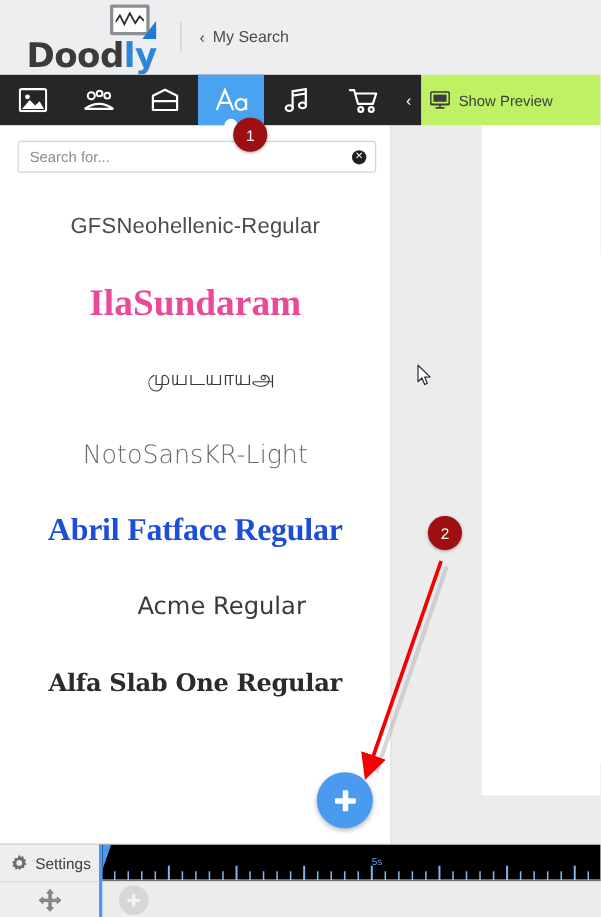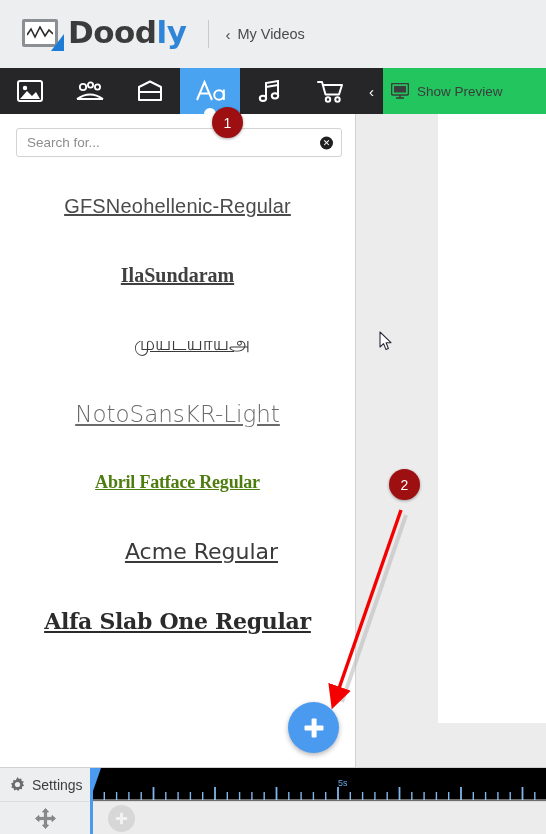--- a/index.html
+++ b/index.html
@@ -10,21 +10,21 @@
     overflow: hidden;
   }
   #app { position: relative; width: 546px; height: 834px; }
 
   
   .header {
     position: absolute; left: 0; top: 0; width: 546px; height: 68px;
     background: #eceef0;
     display: flex; align-items: center;
   }
-  .logo-wrap { display: flex; align-items: flex-start; margin-left: 20px; }
+  .logo-wrap { display: flex; align-items: flex-end; margin-left: 20px; flex-direction: column; }
   .logo-mark { width: 44px; height: 34px; position: relative; }
   .logo-board {
     position: absolute; left: 2px; top: 2px; width: 36px; height: 28px;
     border: 3px solid #8b8f94; border-radius: 2px; background: #fff;
   }
   .logo-corner {
     position: absolute; right: 0px; bottom: 0px; width: 13px; height: 17px;
     background: #1d7dd6; clip-path: polygon(100% 0, 100% 100%, 0 100%);
   }
   .logo-squiggle { position: absolute; left: 7px; top: 9px; }
@@ -61,21 +61,21 @@
   }
   .tool svg { display: block; }
   .tool-collapse {
     width: 23px; display: flex; align-items: center; justify-content: center;
     color: #fff; font-size: 15px; cursor: pointer;
   }
 
   
   .preview-bar {
     position: absolute; left: 383px; top: 68px; width: 163px; height: 46px;
-    background: #22c55e; display: flex; align-items: center; padding-left: 8px;
+    background: #bef264; display: flex; align-items: center; padding-left: 8px;
     gap: 8px;
   }
   .preview-label { font-size: 13.5px; color: #3d3d3d; white-space: nowrap; }
 
   
   .left-panel {
     position: absolute; left: 0; top: 114px; width: 356px; height: 653px;
     background: #fff; border-right: 1px solid #cfd0d3;
   }
   .search-row { padding: 14px 13px 0 16px; }
@@ -96,28 +96,28 @@
     background: #1f1f1f; color: #fff; font-size: 9px; line-height: 13px;
     text-align: center; cursor: pointer; font-family: "DejaVu Sans", sans-serif;
   }
 
   .font-list {
     position: absolute; left: 0; top: 58px; width: 355px; height: 595px;
     overflow: hidden;
   }
   .font-item {
     height: 69px; display: flex; align-items: center; justify-content: center;
-    color: #3f3f3f; cursor: pointer; user-select: none; text-align: right; text-decoration: underline;
+    color: #3f3f3f; cursor: pointer; user-select: none; text-align: right;
   }
   .f-gfs   { font-family:"Liberation Sans",sans-serif; font-size:20px; font-weight:400; color:#4b4b4b; letter-spacing:0.2px;}
-  .f-ila   { font-family:"Liberation Serif",serif; font-size:20px; font-weight:bold; color:#404040;}
+  .f-ila   { font-family:"Liberation Serif",serif; font-size:34px; font-weight:bold; color:#ec4899;}
   .f-tamil { font-family:"DejaVu Sans",sans-serif; font-size:19px; color:#3a3a3a;margin-left:29px;}
   .f-ktishk{ font-family:"Liberation Sans",sans-serif; font-size:25px; color:#3a3a3a;}
   .f-noto  { font-family:"DejaVu Sans",sans-serif; font-size:23px; font-weight:300; color:#6a6a6a;}
-  .f-abril { font-family:"Liberation Serif",serif; font-size:18px; font-weight:bold; color:#4d7c0f; letter-spacing:-0.2px;}
+  .f-abril { font-family:"Liberation Serif",serif; font-size:29px; font-weight:bold; color:#1d4ed8; letter-spacing:-0.2px;}
   .f-acme  { font-family:"DejaVu Sans",sans-serif; font-size:22px; color:#3a3a3a;padding-left:48px;}
   .f-alfa  { font-family:"DejaVu Serif",serif; font-size:22px; font-weight:bold; color:#2b2b2b; letter-spacing:-0.3px;}
 
   
   .fab {
     position: absolute; left: 288px; top: 702px; width: 51px; height: 51px;
     border-radius: 50%; background: #4a9bf0;
     box-shadow: 0 2px 5px rgba(0,0,0,.3);
     display: flex; align-items: center; justify-content: center; cursor: pointer;
     z-index: 6;
@@ -201,21 +201,21 @@
           <polyline points="0,9 4,3 8,11 13,1 18,10 22,4 26,8" fill="none" stroke="#2b2b2b" stroke-width="1.6"></polyline>
         </svg>
       </div>
       <div class="logo-text">
         <span class="dark">Dood</span><span class="blue">ly</span>
       </div>
     </div>
     <div class="hdr-divider"></div>
     <div class="myvideos">
       <span class="chev-left">‹</span>
-      <span>My Videos</span>
+      <span>My Search</span>
     </div>
   </div>
 
   <div class="toolbar">
 
     <div class="tool">
       <svg width="26" height="22" viewBox="0 0 26 22">
         <rect x="1" y="1" width="24" height="20" rx="2" fill="none" stroke="#fff" stroke-width="2"></rect>
         <circle cx="8" cy="8" r="2.2" fill="#fff"></circle>
         <path d="M3 19 L10 11 L15 16 L19 12 L23 19 Z" fill="#fff"></path>

